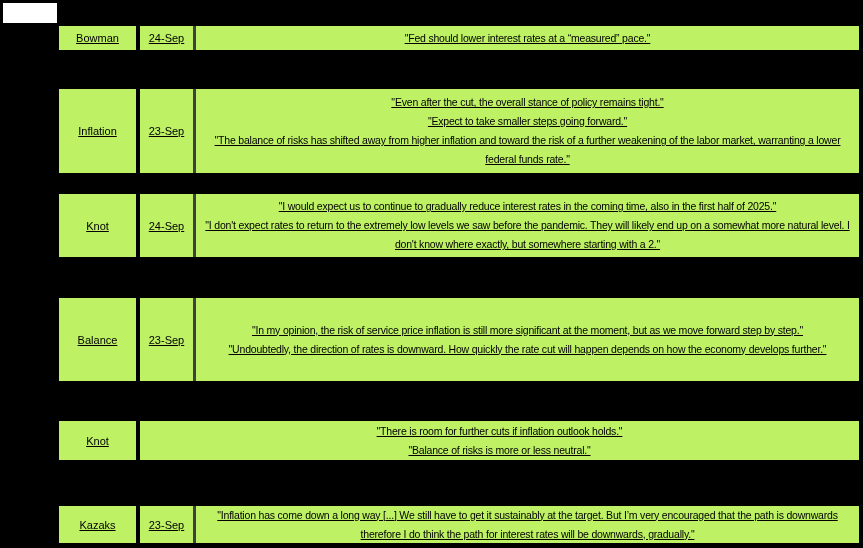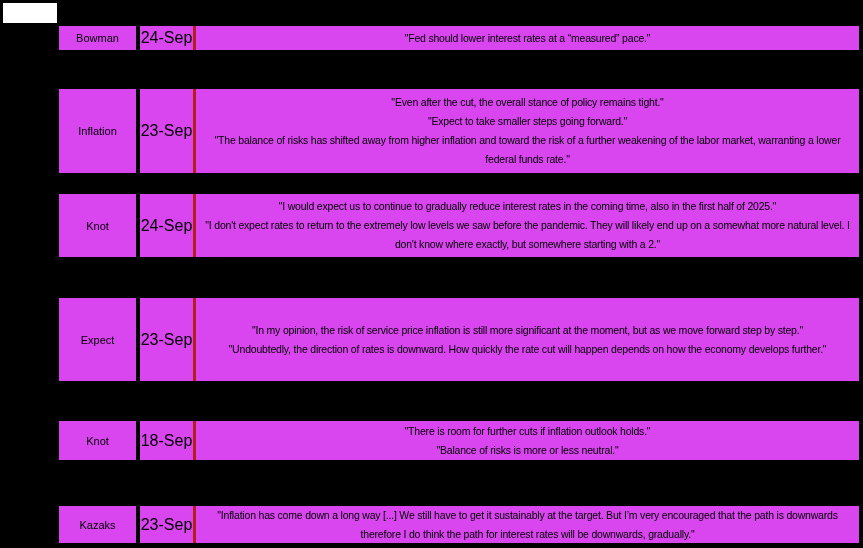--- a/index.html
+++ b/index.html
@@ -26,37 +26,38 @@
     background: #000000;
   }
   .row-1 { top: 24px;  height: 28px; }
   .row-2 { top: 87px;  height: 88px; }
   .row-3 { top: 192px; height: 67px; }
   .row-4 { top: 296px; height: 87px; }
   .row-5 { top: 419px; height: 43px; }
   .row-6 { top: 504px; height: 41px; }
 
   .cell {
-    background: #d946ef;
+    background: #bef264;
     color: #000000;
     display: flex; align-items: center; justify-content: center;
     text-align: center;
     box-sizing: border-box;
     overflow: hidden;
+    text-decoration: underline;
   }
   .cell.name {
     width: 81px;
     border-right: 4px solid #000000;
     font-size: 11px;
     flex: none;
   }
   .cell.date {
     width: 56px;
-    border-right: 3px solid #b91c1c;
-    font-size: 16px;
+    border-right: 3px solid #404040;
+    font-size: 11px;
     flex: none;
   }
   .cell.quote {
     flex: 1;
     font-size: 10.5px;
     line-height: 19px;
     letter-spacing: -0.2px;
     white-space: pre-line;
     padding: 0 2px;
   }
@@ -83,29 +84,28 @@
   </div>
 
   <div class="row row-3">
     <div class="cell name">Knot</div>
     <div class="cell date">24-Sep</div>
     <div class="cell quote">"I would expect us to continue to gradually reduce interest rates in the coming time, also in the first half of 2025."
 "I don't expect rates to return to the extremely low levels we saw before the pandemic. They will likely end up on a somewhat more natural level. I don't know where exactly, but somewhere starting with a 2."</div>
   </div>
 
   <div class="row row-4">
-    <div class="cell name">Expect</div>
+    <div class="cell name">Balance</div>
     <div class="cell date">23-Sep</div>
     <div class="cell quote">"In my opinion, the risk of service price inflation is still more significant at the moment, but as we move forward step by step."
 "Undoubtedly, the direction of rates is downward. How quickly the rate cut will happen depends on how the economy develops further."</div>
   </div>
 
   <div class="row row-5">
     <div class="cell name">Knot</div>
-    <div class="cell date">18-Sep</div>
     <div class="cell quote">"There is room for further cuts if inflation outlook holds."
 "Balance of risks is more or less neutral."</div>
   </div>
 
   <div class="row row-6">
     <div class="cell name">Kazaks</div>
     <div class="cell date">23-Sep</div>
     <div class="cell quote">"Inflation has come down a long way [...] We still have to get it sustainably at the target. But I’m very encouraged that the path is downwards therefore I do think the path for interest rates will be downwards, gradually."</div>
   </div>
 

